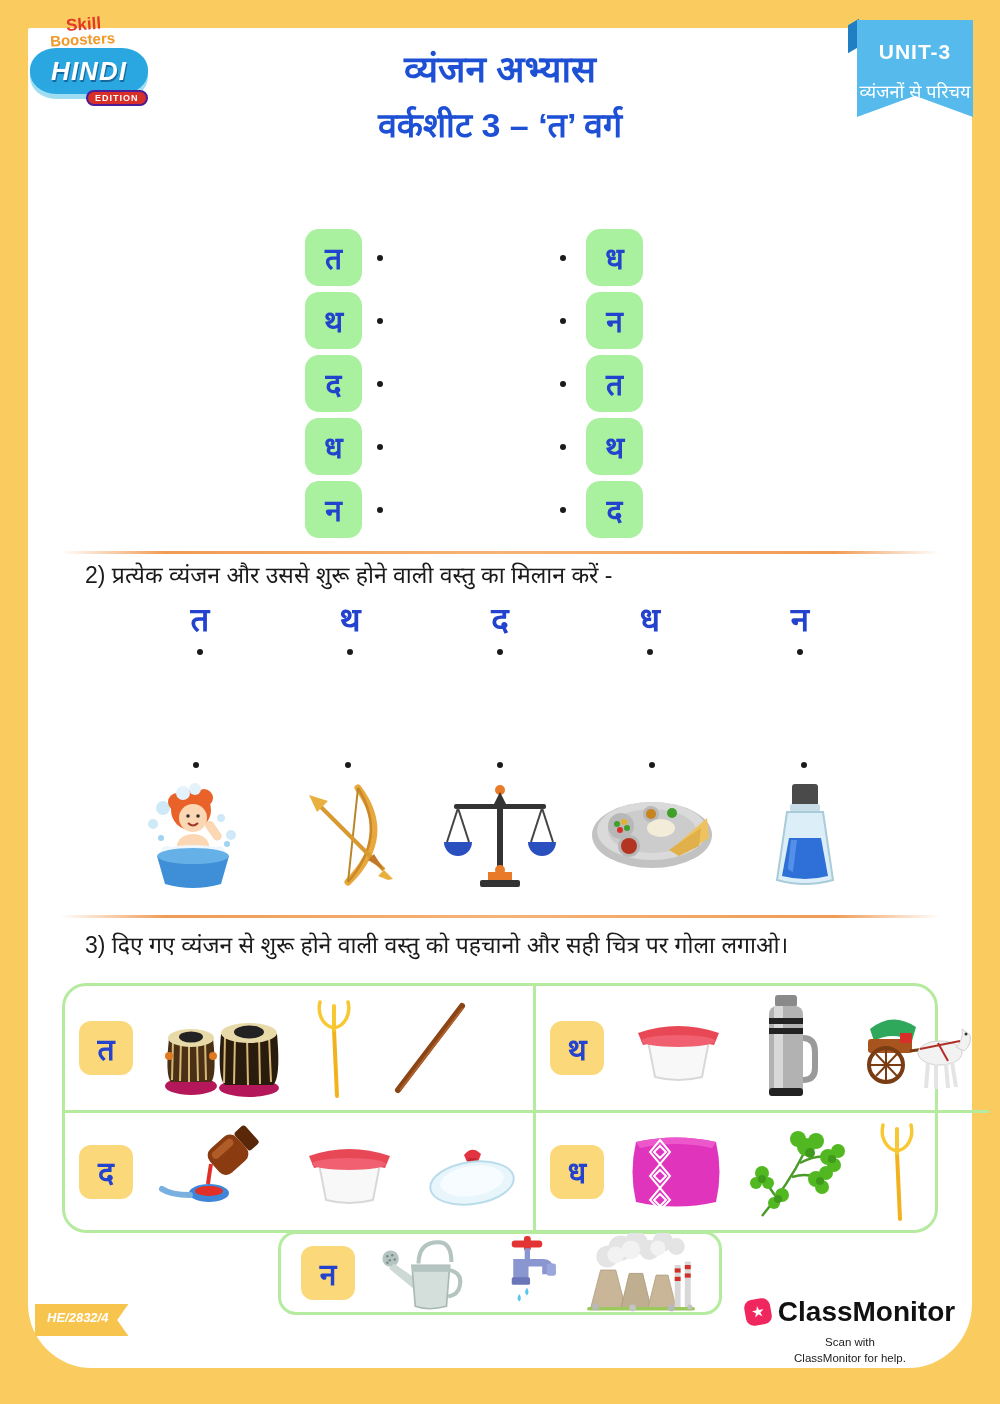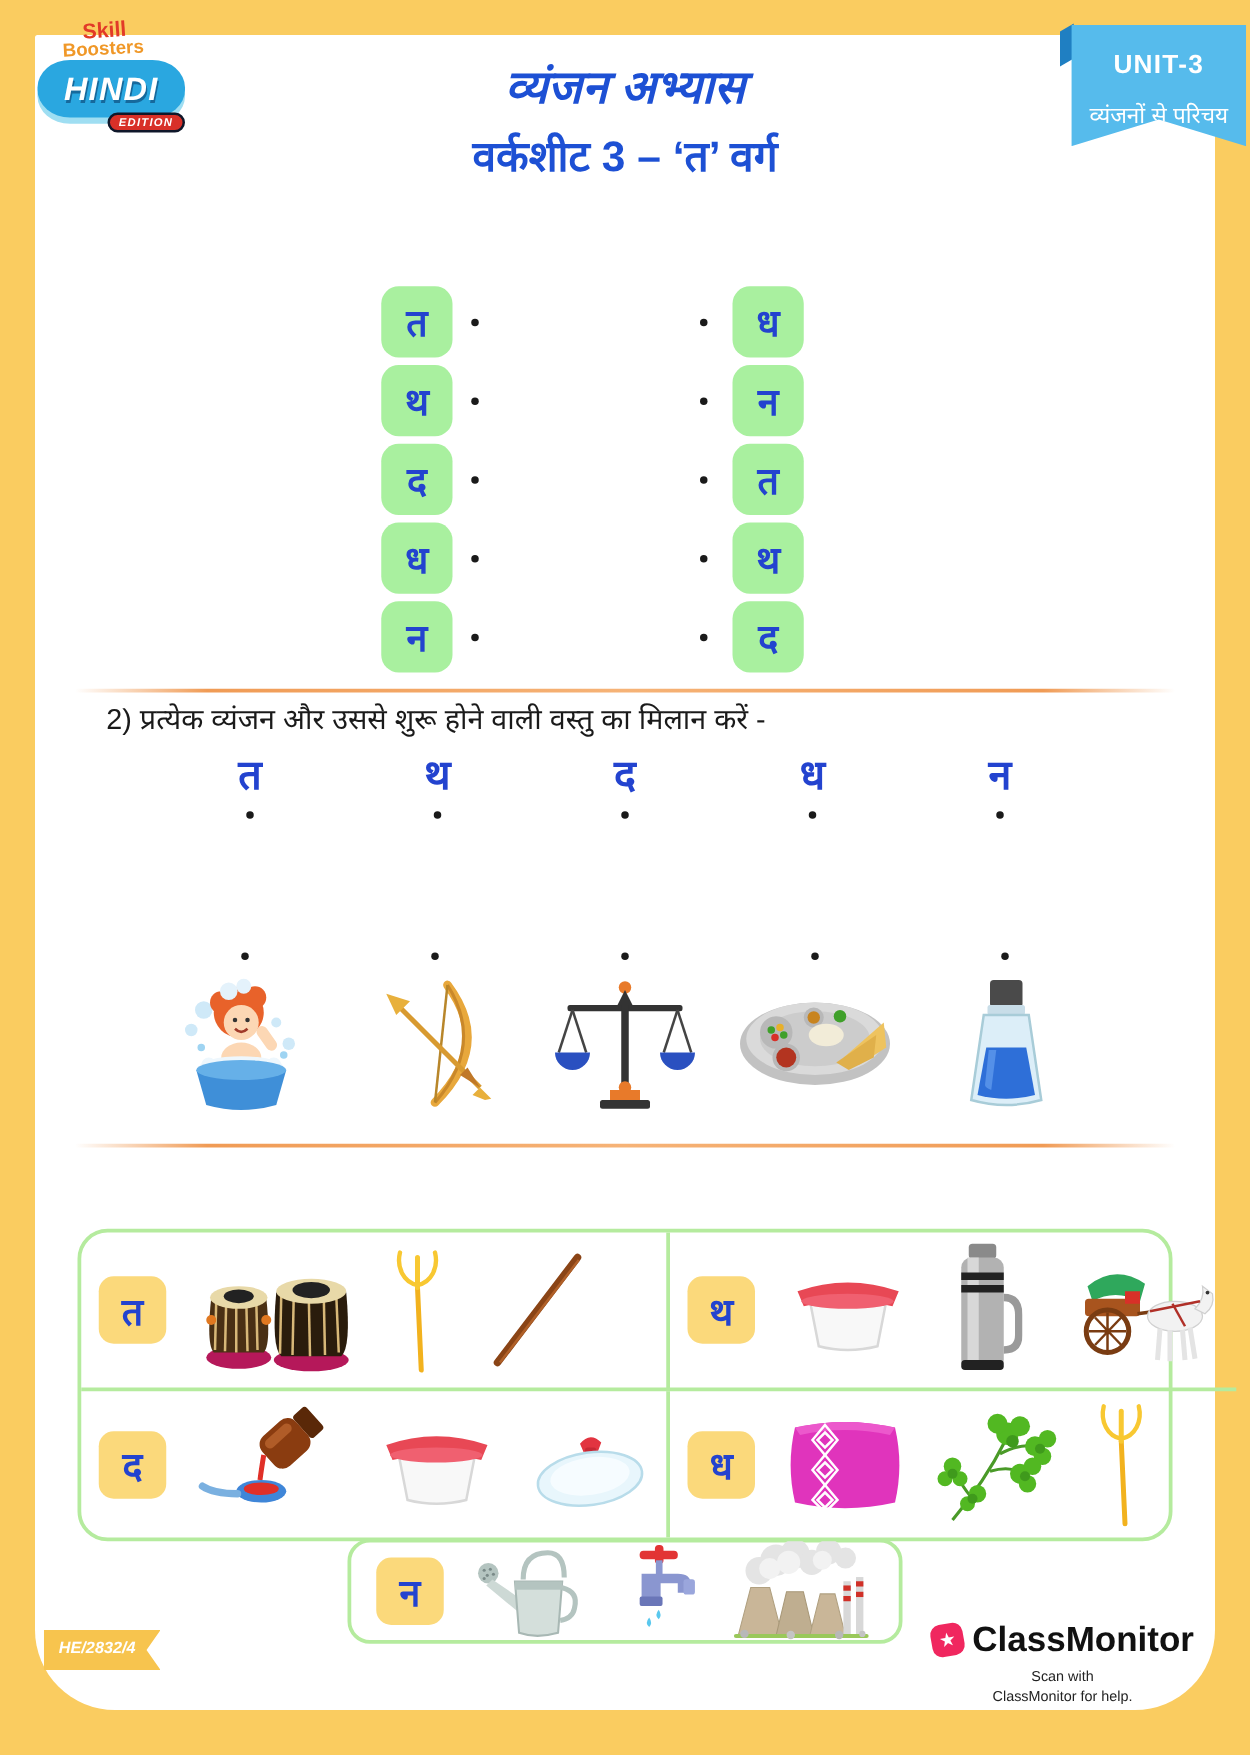--- a/index.html
+++ b/index.html
@@ -9,31 +9,31 @@
   }
   .card{position:absolute;left:28px;top:28px;width:944px;height:1340px;background:#ffffff;border-radius:2px 2px 64px 64px;}
 
   
   .logo{position:absolute;left:30px;top:12px;width:150px;height:105px;}
   .logo-skill{font-size:17px;font-weight:bold;color:#e23a28;margin-left:36px;transform:rotate(-4deg);}
   .logo-boosters{font-size:15px;font-weight:bold;color:#f09828;margin-left:20px;margin-top:-3px;transform:rotate(-3deg);}
   .logo-blob{margin-top:2px;width:118px;height:46px;background:#2aa7e0;border-radius:26px/22px;
     display:flex;align-items:center;justify-content:center;color:#fff;font-weight:800;font-style:italic;
     font-size:26px;letter-spacing:1px;text-shadow:1px 2px 0 #16699c;box-shadow:0 5px 0 #9fdef2;text-align:right;}
-  .logo-edition{position:absolute;left:56px;top:78px;background:#d83028;border:2px solid #0f172a;color:#fff;
-    font-size:9px;font-weight:bold;font-style:italic;padding:1px 7px;border-radius:8px;letter-spacing:1px;}
+  .logo-edition{position:absolute;left:56px;top:78px;background:#d83028;border:2px solid #4c1d95;color:#fff;
+    font-size:9px;font-weight:bold;padding:1px 7px;border-radius:8px;letter-spacing:1px;}
 
   
   .title{position:absolute;left:230px;top:42px;width:540px;text-align:center;color:#1d50d4;font-weight:bold;}
-  .title .t1{font-size:37px;font-style:italic;}
+  .title .t1{font-size:37px;}
   .title .t2{font-size:34px;margin-top:8px;}
 
   
   .ribbon-fold{position:absolute;left:848px;top:22px;width:11px;height:28px;background:#1f7fc2;transform:skewY(-30deg);}
-  .unit-ribbon{position:absolute;left:857px;top:20px;width:140px;height:97px;background:#56bbec;
+  .unit-ribbon{position:absolute;left:857px;top:20px;width:116px;height:97px;background:#56bbec;
     clip-path:polygon(0 0,100% 0,100% 100%,50% 78%,0 100%);color:#fff;text-align:center;box-sizing:border-box;padding-top:20px;}
   .unit-ribbon .u1{font-size:21px;font-weight:bold;letter-spacing:1px;}
   .unit-ribbon .u2{font-size:18px;margin-top:15px;}
 
   
   .heading{position:absolute;font-size:23px;color:#1a1a1a;}
   .h1pos{left:85px;top:190px;}
   .h2pos{left:85px;top:558px;}
   .h3pos{left:85px;top:928px;}
   .divider{position:absolute;left:60px;width:880px;height:3px;border-radius:2px;
@@ -258,20 +258,21 @@
         <rect x="23" y="24" width="30" height="8" rx="2" fill="#c8dde8"></rect>
         <path d="M20 32 L56 32 L66 100 Q38 108 10 100 Z" fill="#dceef8" stroke="#a8ccd8" stroke-width="2"></path>
         <path d="M22 58 L54 58 L61 96 Q38 102 15 96 Z" fill="#2e6fd8"></path>
         <path d="M24 60 L30 60 L26 92 Q21 90 21 88 Z" fill="#5490e8"></path>
       </svg>
     </div>
   </div>
 
   <div class="divider d2"></div>
 
+  <div class="heading h3pos">3) दिए गए व्यंजन से शुरू होने वाली वस्तु को पहचानो और सही चित्र पर गोला लगाओ।</div>
 
   <div class="grid3">
 
     <div class="cell br bb">
       <div class="ybox">त</div>
       <svg width="130" height="100" viewBox="0 0 130 100">
         <ellipse cx="36" cy="88" rx="26" ry="9" fill="#b5185a"></ellipse>
         <path d="M14 40 Q10 78 16 84 L56 84 Q62 78 58 40 Z" fill="#4a3014"></path>
         <g stroke="#d8b878" stroke-width="2">
           <line x1="18" y1="42" x2="17" y2="82"></line>

